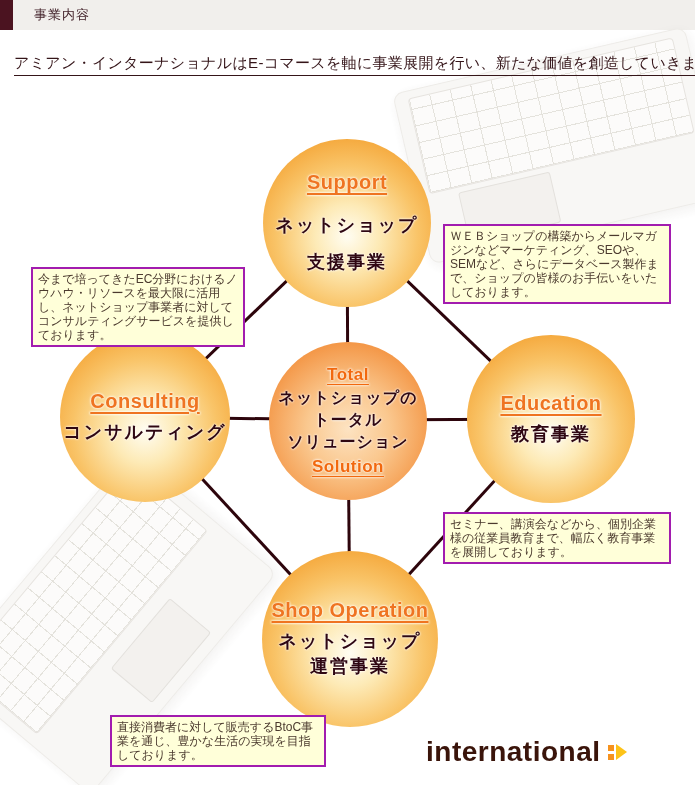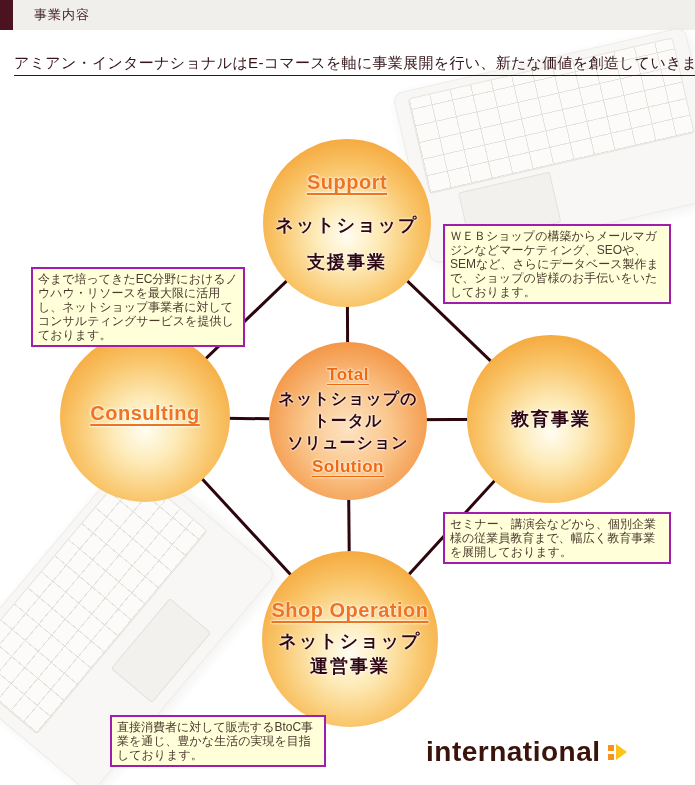--- a/index.html
+++ b/index.html
@@ -61,21 +61,21 @@
     font-size:20px; font-weight:bold; color:#ef7421;
     text-decoration:underline; text-underline-offset:4px;
     text-shadow:0 0 2px #fff, 0 0 3px #fff;
     margin-bottom:7px; letter-spacing:0.5px;
   }
   .c-total .c-en { font-size:17px; color:#f2680e; margin:3px 0; }
   .c-jp {
     font-size:18px; font-weight:bold; color:#2f0712; letter-spacing:2px;
     line-height:25px; text-shadow:0 0 2px #fff, 0 0 3px rgba(255,255,255,.8);
   }
-  .c-total .c-jp { font-size:16px; line-height:22px; letter-spacing:1px; }
+  .c-total .c-jp { font-size:16px; line-height:22px; letter-spacing:1px;font-family:Liberation Mono, monospace; }
 
   
   .note {
     position:absolute; z-index:3; background:#ffffd9; border:2px solid #a21caf;
     padding:3px 5px; font-size:12px; line-height:14px; color:#4b3a2e;
   }
   .note-support    { left:443px; top:224px; width:214px; }
   .note-consulting { left:31px;  top:267px; width:200px; }
   .note-education  { left:443px; top:512px; width:214px; }
   .note-shop       { left:110px;  top:715px; width:202px; }
@@ -125,31 +125,33 @@
   </svg>
 
   <div class="circle c-support">
     <div class="c-en">Support</div>
     <div class="c-jp">ネットショップ</div>
     <div class="c-jp">支援事業</div>
   </div>
 
   <div class="circle c-consulting">
     <div class="c-en">Consulting</div>
+    <div class="c-jp">コンサルティング</div>
   </div>
 
   <div class="circle c-total">
     <div class="c-en">Total</div>
     <div class="c-jp">ネットショップの</div>
     <div class="c-jp">トータル</div>
     <div class="c-jp">ソリューション</div>
     <div class="c-en">Solution</div>
   </div>
 
   <div class="circle c-education">
+    <div class="c-en">Education</div>
     <div class="c-jp">教育事業</div>
   </div>
 
   <div class="circle c-shop">
     <div class="c-en">Shop Operation</div>
     <div class="c-jp">ネットショップ</div>
     <div class="c-jp">運営事業</div>
   </div>
 
   <div class="note note-support">ＷＥＢショップの構築からメールマガジンなどマーケティング、SEOや、SEMなど、さらにデータベース製作まで、ショップの皆様のお手伝いをいたしております。</div>

